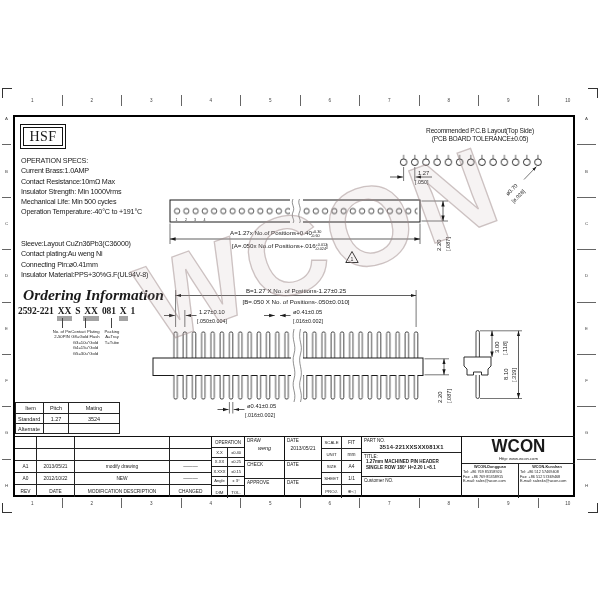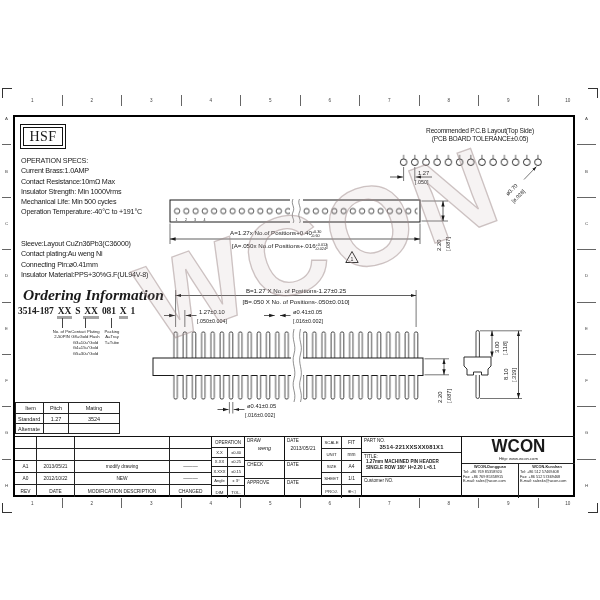--- a/index.html
+++ b/index.html
@@ -32,21 +32,21 @@
   .hsf-box { left:20px; top:124px; width:46px; height:25px; border:1.3px solid #111; padding:2px; }
   .hsf-inner { border:0.9px solid #111; width:100%; height:100%; display:flex; align-items:center; justify-content:center;
     font-family:"Liberation Serif", serif; font-size:14px; letter-spacing:0.5px; }
 
   .specs { left:21px; top:156px; font-size:7.2px; line-height:10.3px; letter-spacing:-0.2px; white-space:nowrap; }
   .materials { left:21px; top:239px; font-size:7.2px; line-height:10.3px; letter-spacing:-0.2px; white-space:nowrap; }
 
   .ord-title { left:23px; top:286px; font-family:"Liberation Serif", serif; font-style:italic; font-weight:bold; font-size:15.5px; white-space:nowrap; }
   .part-code { left:18px; top:306px; font-family:"Liberation Serif", serif; font-weight:bold; font-size:9.5px; letter-spacing:-0.1px; white-space:nowrap; }
   .part-code span { margin-right:3px; }
-  .part-code .u { border-bottom:3px solid #a3a3a3; padding:0 1px; }
+  .part-code .u { border-bottom:5px solid #a3a3a3; padding:0 1px; }
   .vline { position:absolute; width:1px; background:#444; }
   .olabel { position:absolute; font-size:4.2px; line-height:5.4px; text-align:center; color:#222; }
 
   .pcb-titles { left:395px; top:127px; width:170px; text-align:center; font-size:6.6px; line-height:8.4px; letter-spacing:-0.2px; }
 
   .watermark { left:148px; top:243px; font-size:112px; font-weight:bold; letter-spacing:5px;
     transform:rotate(-20deg); transform-origin:0 60%; color:rgba(185,165,165,0.13);
     -webkit-text-stroke:1.3px rgba(160,140,140,0.5); z-index:30; pointer-events:none; white-space:nowrap; }
 
   
@@ -176,21 +176,21 @@
 
 <div class="abs materials">
   <div>Sleeve:Layout CuZn36Pb3(C36000)</div>
   <div>Contact plating:Au weng Ni</div>
   <div>Connecting Pin:ø0.41mm</div>
   <div>Insulator Material:PPS+30%G.F(UL94V-8)</div>
 </div>
 
 <div class="abs ord-title">Ordering Information</div>
 <div class="abs part-code">
-  <span>3514-187</span><span class="u">XX</span><span>S</span><span class="u">XX</span><span>081</span><span class="u">X</span><span>1</span>
+  <span>2592-221</span><span class="u">XX</span><span>S</span><span class="u">XX</span><span>081</span><span class="u">X</span><span>1</span>
 </div>
 <div class="vline" style="left:62px; top:318px; height:10px;"></div>
 <div class="vline" style="left:85px; top:318px; height:10px;"></div>
 <div class="vline" style="left:111px; top:318px; height:10px;"></div>
 <div class="olabel" style="left:46px; top:329px; width:32px;">
   <div>No. of Pin</div>
   <div>2-50PIN</div>
 </div>
 <div class="olabel" style="left:67px; top:329px; width:37px;">
   <div>Contact Plating</div>

